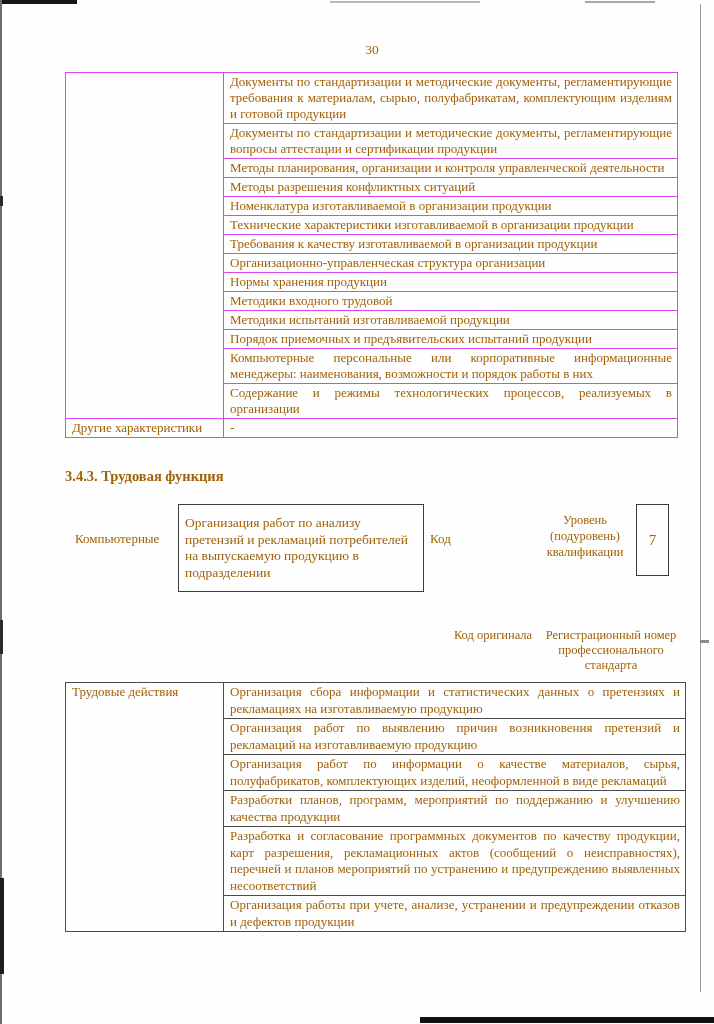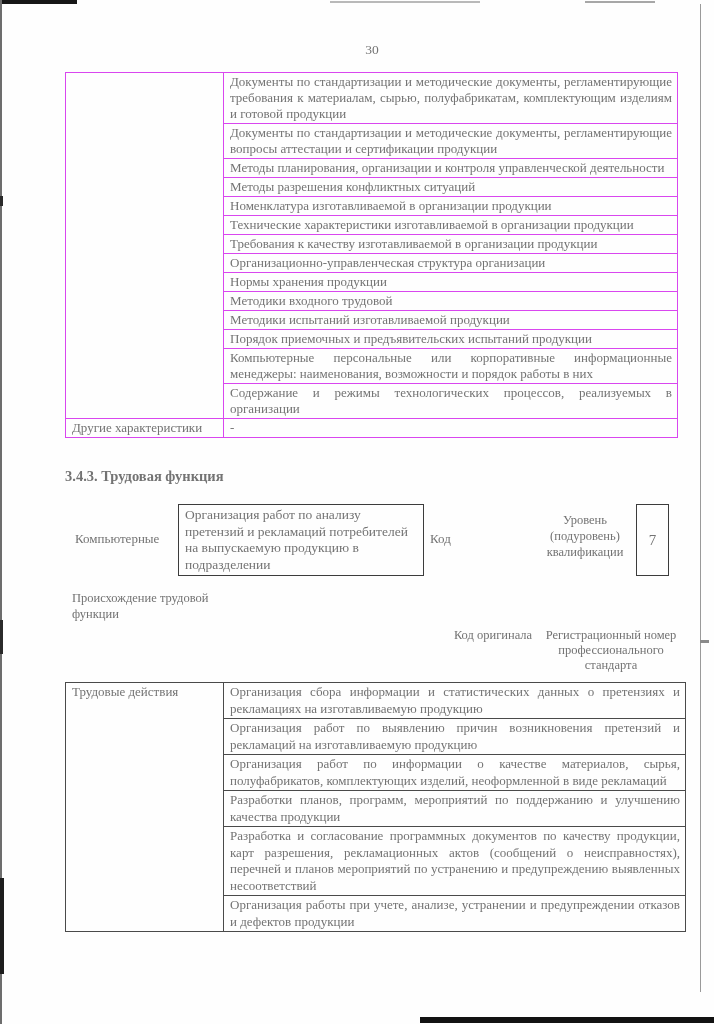--- a/index.html
+++ b/index.html
@@ -2,21 +2,21 @@
 <html><head>
 <meta charset="utf-8">
 <style>
   html,body{margin:0;padding:0;}
   body{background:#e8e8e8;}
   #page{
     position:relative;
     width:714px;height:1024px;
     background:#fefefe;
     font-family:"Liberation Serif", serif;
-    color:#737373;
+    color:#a16207;
     overflow:hidden;
   }
   
   .art{position:absolute;background:#111;}
   #art-top-bar{left:0;top:0;width:77px;height:4px;background:#161616;}
   #art-top-dash1{left:330px;top:1px;width:150px;height:2px;background:#b9b9b9;}
   #art-top-dash2{left:585px;top:1px;width:70px;height:2px;background:#a7a7a7;}
   #art-left-line{left:0;top:0;width:2px;height:1024px;background:#6d6d6d;}
   #art-left-tick1{left:0;top:196px;width:3px;height:10px;background:#2a2a2a;}
   #art-left-tick2{left:0;top:620px;width:3px;height:34px;background:#2a2a2a;}
@@ -42,21 +42,21 @@
 
   #section-heading{position:absolute;left:65px;top:468px;font-size:14.5px;font-weight:bold;}
 
   
   .flabel{position:absolute;font-size:13px;}
   #name-label{left:75px;top:531px;}
   #name-box{
     position:absolute;left:178px;top:504px;width:232px;height:66px;
     border:1.5px solid #3c3c3c;
     font-size:13.5px;line-height:16.5px;
-    padding:2px 6px;
+    padding:10px 6px;
   }
   #code-label{left:430px;top:531px;}
   #code-box{
     position:absolute;left:459px;top:504px;width:61px;height:67px;
     border:1.5px solid #3c3c3c;
     display:flex;align-items:center;justify-content:center;
     font-size:15px;
   }
   #level-label{
     position:absolute;left:534px;top:512px;width:102px;
@@ -164,21 +164,20 @@
   </table>
 
   <div id="section-heading">3.4.3. Трудовая функция</div>
 
   <div class="flabel" id="name-label">Компьютерные</div>
   <div id="name-box">Организация работ по анализу претензий и рекламаций потребителей на выпускаемую продукцию в подразделении</div>
   <div class="flabel" id="code-label">Код</div>
   <div id="level-label">Уровень (подуровень) квалификации</div>
   <div id="level-box">7</div>
 
-  <div id="origin-label">Происхождение трудовой функции</div>
   <div id="origin-code-label">Код оригинала</div>
   <div id="origin-reg-label">Регистрационный номер профессионального стандарта</div>
 
   <table id="actions-table">
     <tbody>
       <tr>
         <td class="lcol" rowspan="6">Трудовые действия</td>
         <td class="j">Организация сбора информации и статистических данных о претензиях и рекламациях на изготавливаемую продукцию</td>
       </tr>
       <tr>

